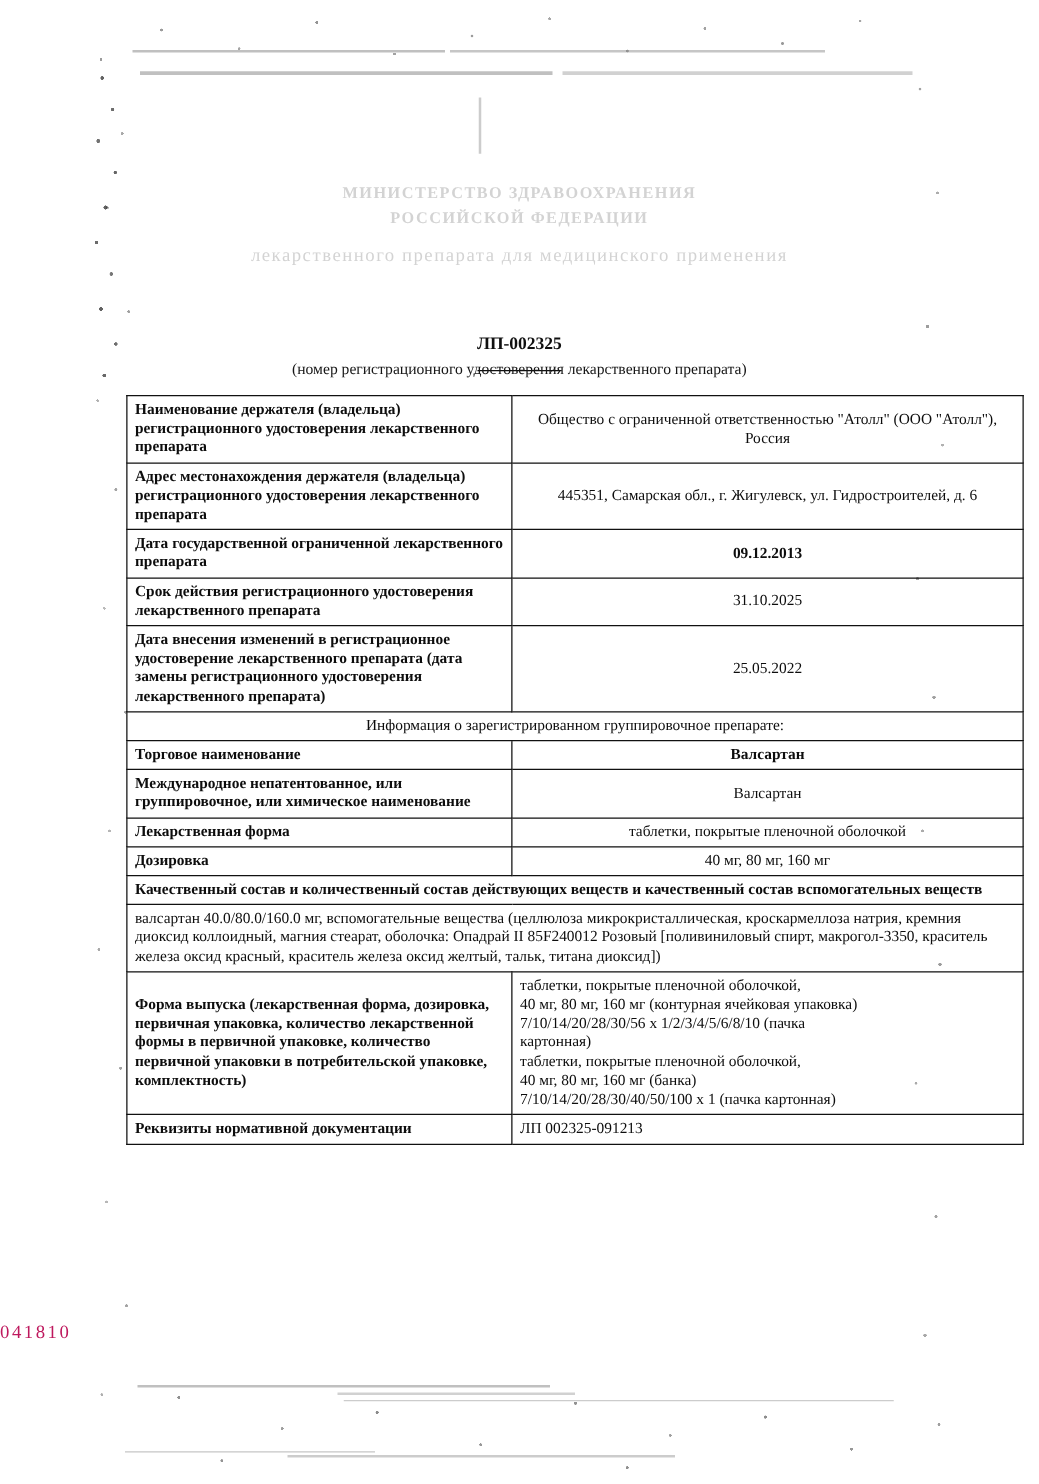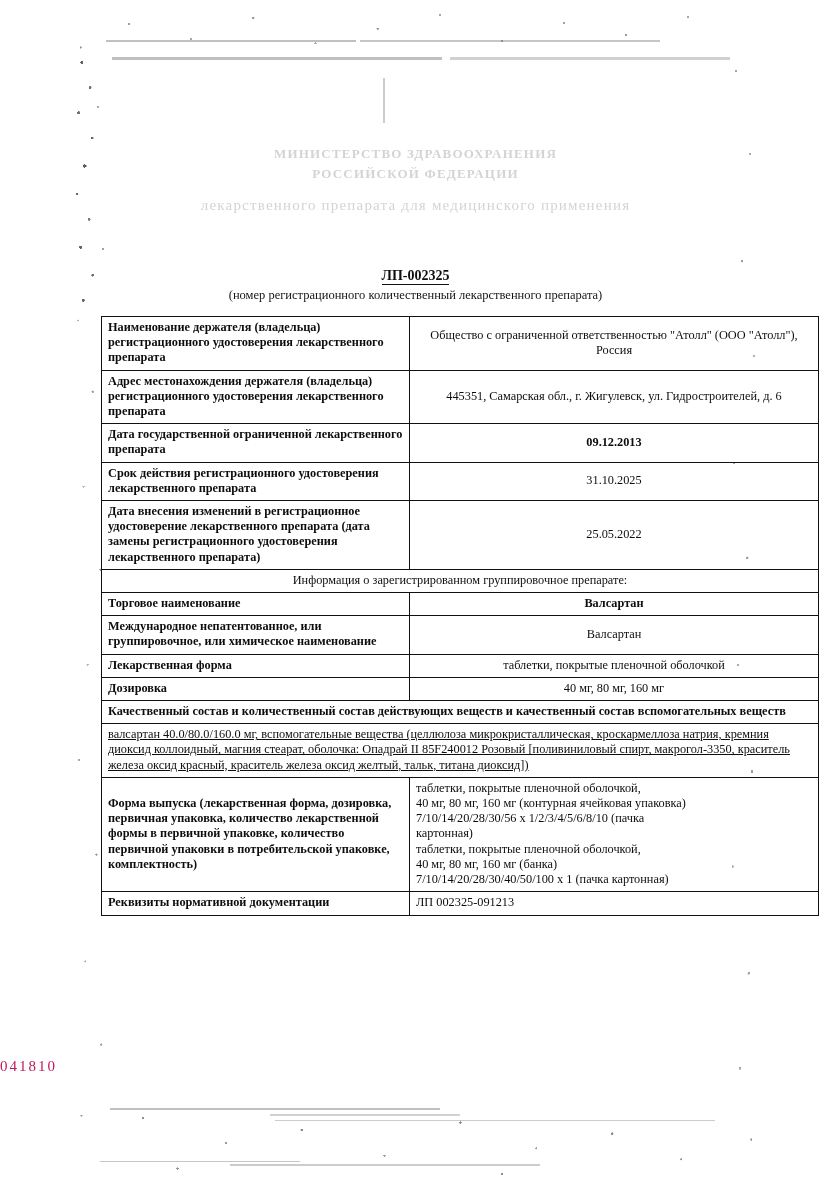--- a/index.html
+++ b/index.html
@@ -139,21 +139,21 @@
     position: absolute;
     top: 268px;
     left: 0; right: 0;
     text-align: center;
     font-size: 14px;
     font-weight: bold;
     color: #101010;
   }
   .regnum span {
     border-bottom: 1.5px solid #101010;
-    padding-bottom: 1px;
+    padding-bottom: 13px;
   }
   .regnum-caption {
     position: absolute;
     top: 288px;
     left: 0; right: 0;
     text-align: center;
     font-size: 12.5px;
     color: #161616;
   }
 
@@ -194,21 +194,20 @@
   .composition-head {
     font-weight: bold;
     text-align: left;
     line-height: 15.5px;
   }
   .composition-body {
     text-align: left;
     line-height: 16px;
     padding-top: 5px;
     padding-bottom: 5px;
-    text-decoration: underline;
   }
   .pack-cell {
     text-align: left;
     line-height: 15.6px;
     padding-top: 4px;
     padding-bottom: 4px;
   }
 
   
   .serial {
@@ -251,21 +250,21 @@
     <div>РОССИЙСКОЙ ФЕДЕРАЦИИ</div>
   </div>
 
   <div class="faded-block certificate-title">
     <div>лекарственного препарата для медицинского применения</div>
   </div>
 
   <div class="regnum">
     <span>ЛП-002325</span>
   </div>
-  <div class="regnum-caption">(номер регистрационного количественный лекарственного препарата)</div>
+  <div class="regnum-caption">(номер регистрационного удостоверения лекарственного препарата)</div>
 
   <table class="doc-table">
     <tbody>
         <tr>
       <td class="col-label lbl">Наименование держателя (владельца) регистрационного удостоверения лекарственного препарата</td>
       <td class="val">Общество с ограниченной ответственностью "Атолл" (ООО "Атолл"), Россия</td>
     </tr>
     <tr>
       <td class="col-label lbl">Адрес местонахождения держателя (владельца) регистрационного удостоверения лекарственного препарата</td>
       <td class="val">445351, Самарская обл., г. Жигулевск, ул. Гидростроителей, д. 6</td>

